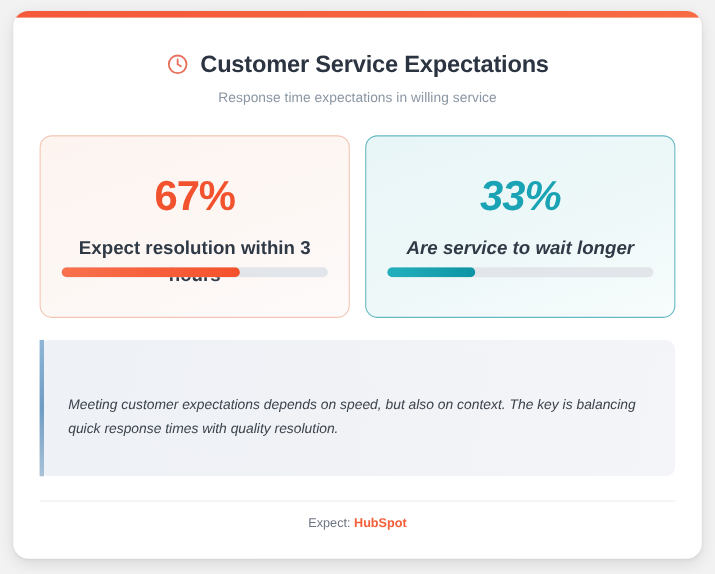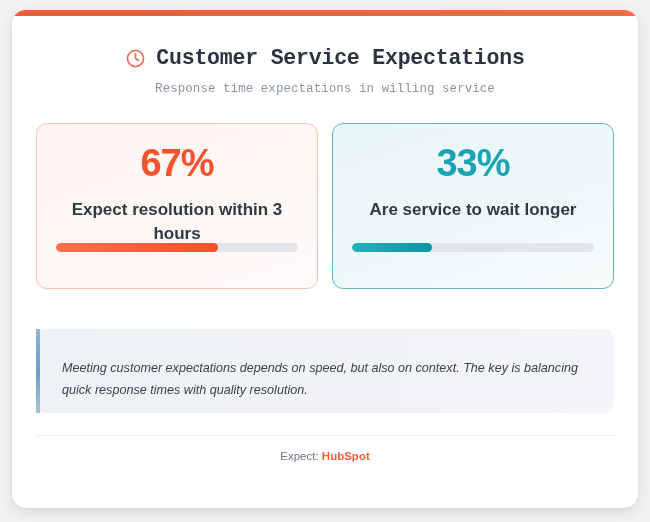--- a/index.html
+++ b/index.html
@@ -43,21 +43,20 @@
     right: 0;
     bottom: 0;
     padding: 0 24px;
     box-sizing: border-box;
   }
 
   
   .header {
     text-align: center;
     padding-top: 30px;
-    font-family: Liberation Mono, monospace;
   }
   .title-row {
     display: flex;
     align-items: center;
     justify-content: center;
     gap: 10px;
   }
   .clock-icon {
     display: inline-flex;
     width: 21px;
@@ -82,31 +81,32 @@
   .stats-row {
     display: flex;
     gap: 14px;
     margin-top: 27px;
   }
   .stat-card {
     flex: 1 1 0;
     border-radius: 11px;
     height: 166px;
     box-sizing: border-box;
-    padding: 20px 19px 0 19px;
+    padding: 36px 19px 0 19px;
     position: relative;
     text-align: center;
   }
   .stat-card.orange {
     background: linear-gradient(160deg, #fdf4f0 0%, #fdf7f4 55%, #fdfafa 100%);
     border: 1px solid #f3c4b2;
   }
   .stat-card.teal {
     background: linear-gradient(160deg, #e8f5f7 0%, #eef8f9 55%, #f7fcfc 100%);
     border: 1px solid #63b8c4;
+    font-style: italic;
   }
   .stat-value {
     font-size: 38px;
     font-weight: bold;
     letter-spacing: -1px;
     line-height: 1;
   }
   .stat-card.orange .stat-value { color: #f2522e; }
   .stat-card.teal .stat-value { color: #19a3b4; }
 
@@ -134,22 +134,22 @@
   }
   .progress-fill.orange {
     background: linear-gradient(90deg, #f9714d 0%, #f4512b 100%);
   }
   .progress-fill.teal {
     background: linear-gradient(90deg, #23b0bd 0%, #0e94a4 100%);
   }
 
   
   .quote-block {
-    margin-top: 40px;
-    height: 84px;
+    margin-top: 20px;
+    height: 124px;
     border-radius: 9px;
     background: linear-gradient(100deg, #eef1f6 0%, #f0f2f6 45%, #f3f5f8 100%);
     border-left: 4px solid;
     border-image: linear-gradient(180deg, #8fb6d6 0%, #6f9cc4 50%, #a9c3d8 100%) 1;
     display: flex;
     align-items: center;
     box-sizing: border-box;
     padding: 16px 26px 0 22px;
   }
   .quote-text {

